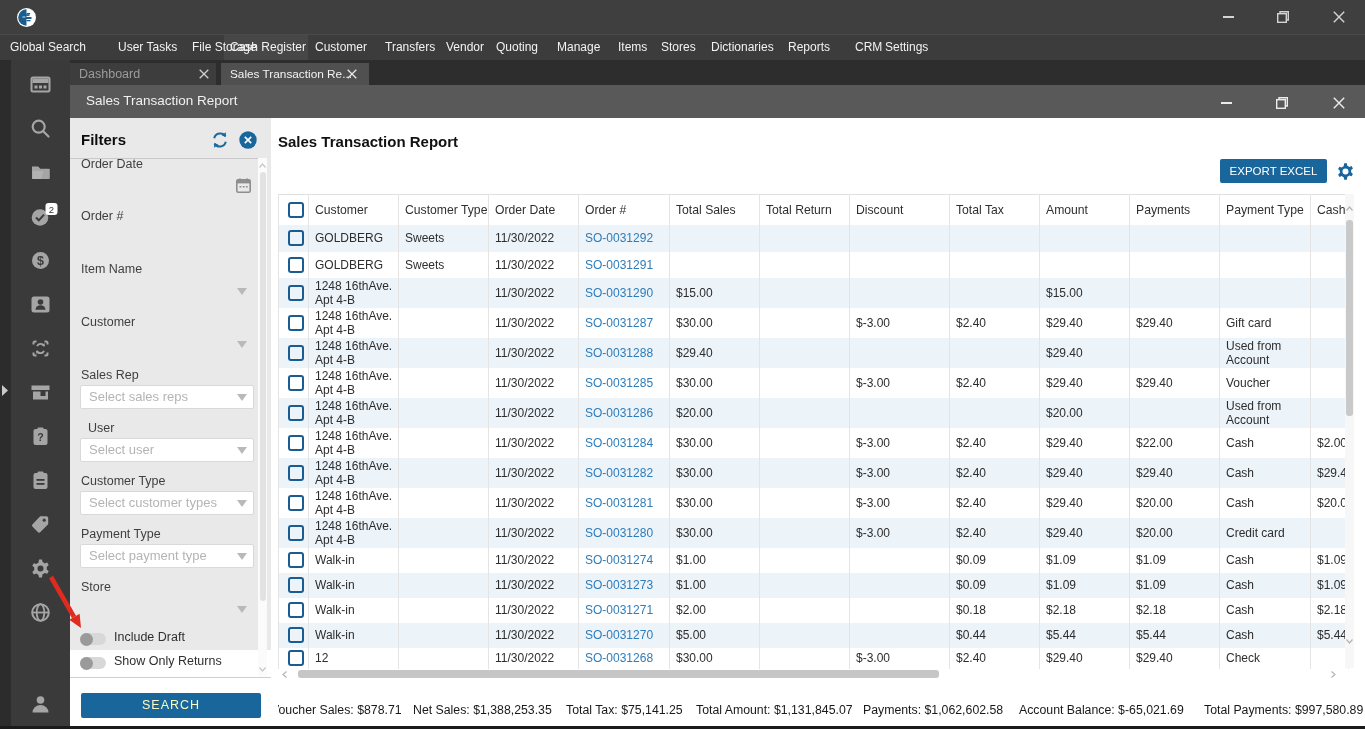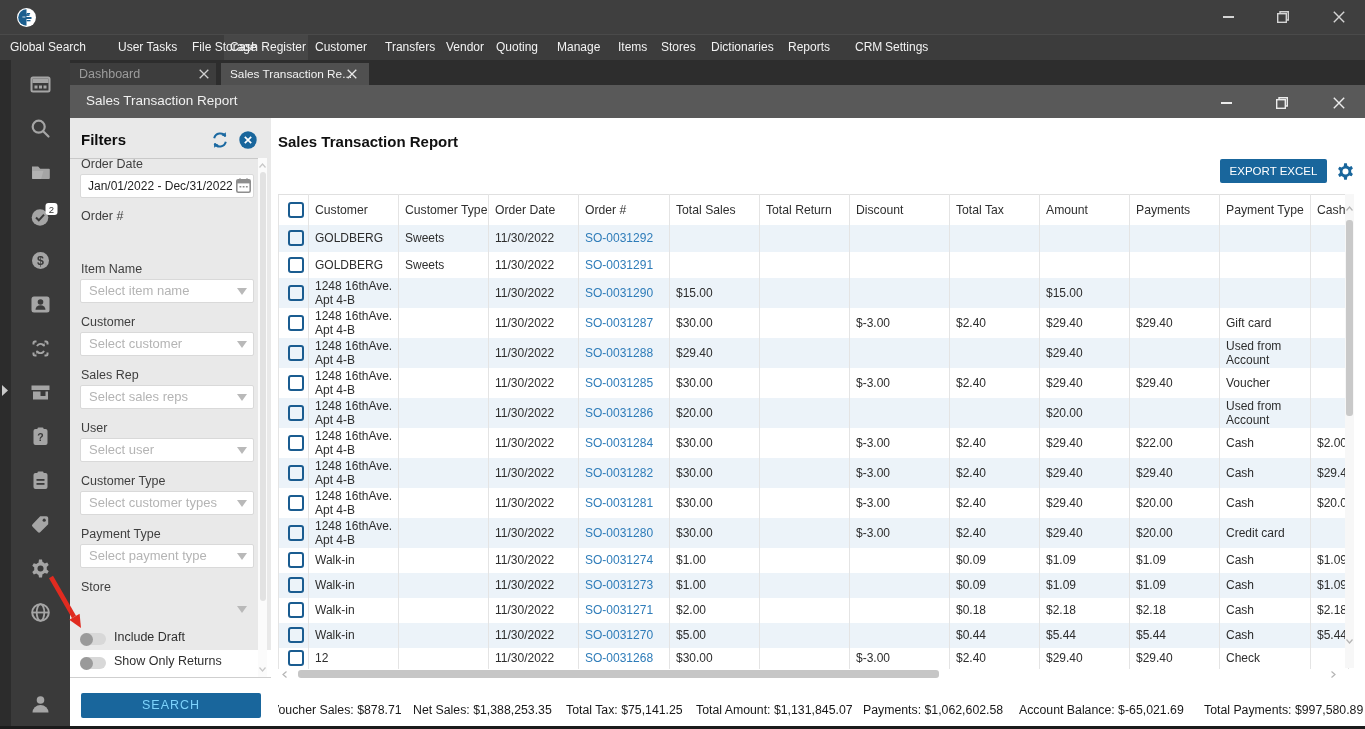--- a/index.html
+++ b/index.html
@@ -214,41 +214,38 @@
     <path d="M3.2 16.8 l-0.2 -4.6 4.4 1.4 Z" fill="#1b69a1"></path>
   </svg>
   <svg class="abs" style="left:169px;top:13px" width="18" height="18" viewBox="0 0 18 18">
     <circle cx="9" cy="9" r="8.7" fill="#19669c"></circle>
     <path d="M5.8 5.8 L12.2 12.2 M12.2 5.8 L5.8 12.2" stroke="#fff" stroke-width="1.7"></path>
   </svg>
   <div class="abs" style="left:0px;top:40px;width:192px;height:1px;background:#c9c9c9;"></div>
 
   <div class="abs" style="left:0;top:41px;width:201px;height:518px;overflow:hidden;">
     <span class="flabel" style="top:-2px;">Order Date</span>
-    <div class="finput" style="top:15px;color:#1f1f1f;font-size:12px;padding-left:7px;">Jan/01/2022 - Dec/31/2022</div>
     <svg class="abs" style="left:166px;top:19px" width="15" height="15" viewBox="0 0 15 15">
       <rect x="0.8" y="1.8" width="13.4" height="12.4" rx="1.5" fill="none" stroke="#8e8e8e" stroke-width="1.6"></rect>
       <rect x="0.8" y="1.8" width="13.4" height="3.6" fill="#8e8e8e"></rect>
       <rect x="3.2" y="0.4" width="1.6" height="2.6" fill="#8e8e8e"></rect>
       <rect x="10.2" y="0.4" width="1.6" height="2.6" fill="#8e8e8e"></rect>
       <rect x="3.5" y="8" width="1.8" height="1.5" fill="#8e8e8e"></rect>
         <rect x="6.7" y="8" width="1.8" height="1.5" fill="#8e8e8e"></rect>
         <rect x="9.9" y="8" width="1.8" height="1.5" fill="#8e8e8e"></rect>
     </svg>
     <span class="flabel" style="top:50px;">Order #</span>
     <span class="flabel" style="top:103px;">Item Name</span>
-    <div class="finput" style="top:120px;">Select item name</div>
     <div class="ftri" style="left:167px;top:129px;"></div>
     <span class="flabel" style="top:156px;">Customer</span>
-    <div class="finput" style="top:173px;">Select customer</div>
     <div class="ftri" style="left:167px;top:182px;"></div>
     <span class="flabel" style="top:209px;">Sales Rep</span>
     <div class="finput" style="top:226px;">Select sales reps</div>
     <div class="ftri" style="left:167px;top:235px;"></div>
-    <span class="flabel" style="top:262px;">User</span>
+    <span class="flabel" style="top:262px;margin-left:7px;">User</span>
     <div class="finput" style="top:279px;">Select user</div>
     <div class="ftri" style="left:167px;top:288px;"></div>
     <span class="flabel" style="top:315px;">Customer Type</span>
     <div class="finput" style="top:332px;">Select customer types</div>
     <div class="ftri" style="left:167px;top:341px;"></div>
     <span class="flabel" style="top:368px;">Payment Type</span>
     <div class="finput" style="top:385px;">Select payment type</div>
     <div class="ftri" style="left:167px;top:394px;"></div>
     <span class="flabel" style="top:421px;">Store</span>
     <div class="ftri" style="left:167px;top:447px;"></div>
@@ -265,21 +262,21 @@
   <div class="abs" style="left:188px;top:40px;width:9px;height:519px;background:#fbfbfb;"></div>
   <svg class="abs" style="left:189px;top:45px" width="7" height="5" viewBox="0 0 7 5">
       <path d="M0.5 4.5 L3.5 1 L6.5 4.5" fill="none" stroke="#c8c8c8" stroke-width="1.2"></path>
     </svg>
   <div class="abs" style="left:189.5px;top:54px;width:6px;height:429px;background:#e2e2e2;border-radius:3px;"></div>
   <svg class="abs" style="left:189px;top:549px" width="7" height="5" viewBox="0 0 7 5">
       <path d="M0.5 0.5 L3.5 4 L6.5 0.5" fill="none" stroke="#c8c8c8" stroke-width="1.2"></path>
     </svg>
 
   <div class="abs" style="left:0px;top:559px;width:201px;height:1px;background:#cfcfcf;"></div>
-  <div class="abs" style="left:11px;top:575px;width:180px;height:25px;background:#19669c;border-radius:2px;text-align:center;line-height:25px;font-size:12.5px;letter-spacing:1px;color:#7dd3fc;">SEARCH</div>
+  <div class="abs" style="left:11px;top:575px;width:180px;height:25px;background:#19669c;border-radius:2px;text-align:center;line-height:25px;font-size:12.5px;letter-spacing:1px;color:#fef9c3;">SEARCH</div>
 </div>
 
 <div class="abs" id="main">
   <span class="abs" style="left:7px;top:15px;font-size:15px;font-weight:bold;color:#111;">Sales Transaction Report</span>
   <div class="abs" style="left:949px;top:41px;width:107px;height:24px;background:#19669c;border-radius:2px;text-align:center;line-height:24px;font-size:11.5px;color:#fff;">EXPORT EXCEL</div>
   <svg class="abs" style="left:1065px;top:44px" width="19" height="19" viewBox="0 0 21 21">
     <path d="M9 1.5 h3 l0.5 2.6 a7 7 0 0 1 2.2 1.3 l2.5 -0.9 1.5 2.6 -2 1.8 a7 7 0 0 1 0 2.5 l2 1.8 -1.5 2.6 -2.5 -0.9 a7 7 0 0 1 -2.2 1.3 L12 19.5 H9 l-0.5 -2.6 a7 7 0 0 1 -2.2 -1.3 l-2.5 0.9 -1.5 -2.6 2 -1.8 a7 7 0 0 1 0 -2.5 l-2 -1.8 1.5 -2.6 2.5 0.9 a7 7 0 0 1 2.2 -1.3 Z" fill="#19669c"></path>
     <circle cx="10.5" cy="10.5" r="3.3" fill="#fff"></circle>
   </svg>
   <table id="dtable" style="border-top:1px solid #e0e0e0;border-left:1px solid #e4e4e4;">

